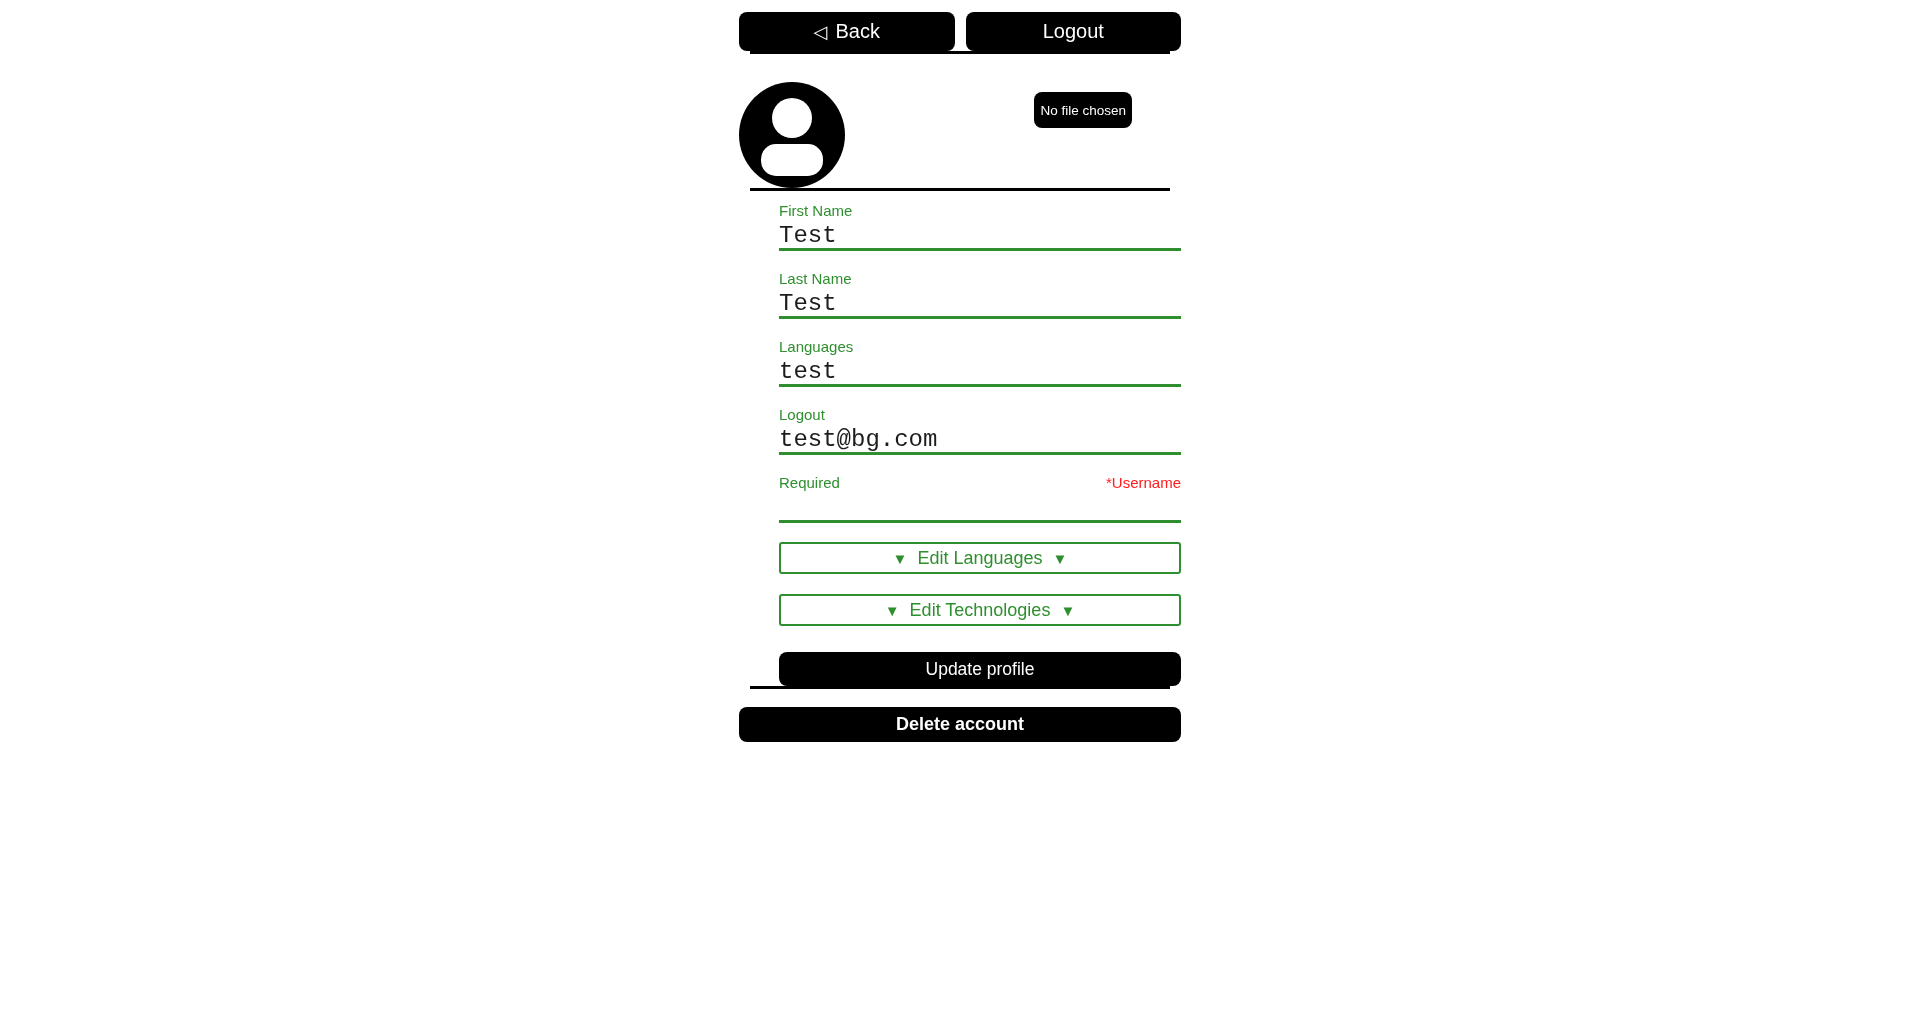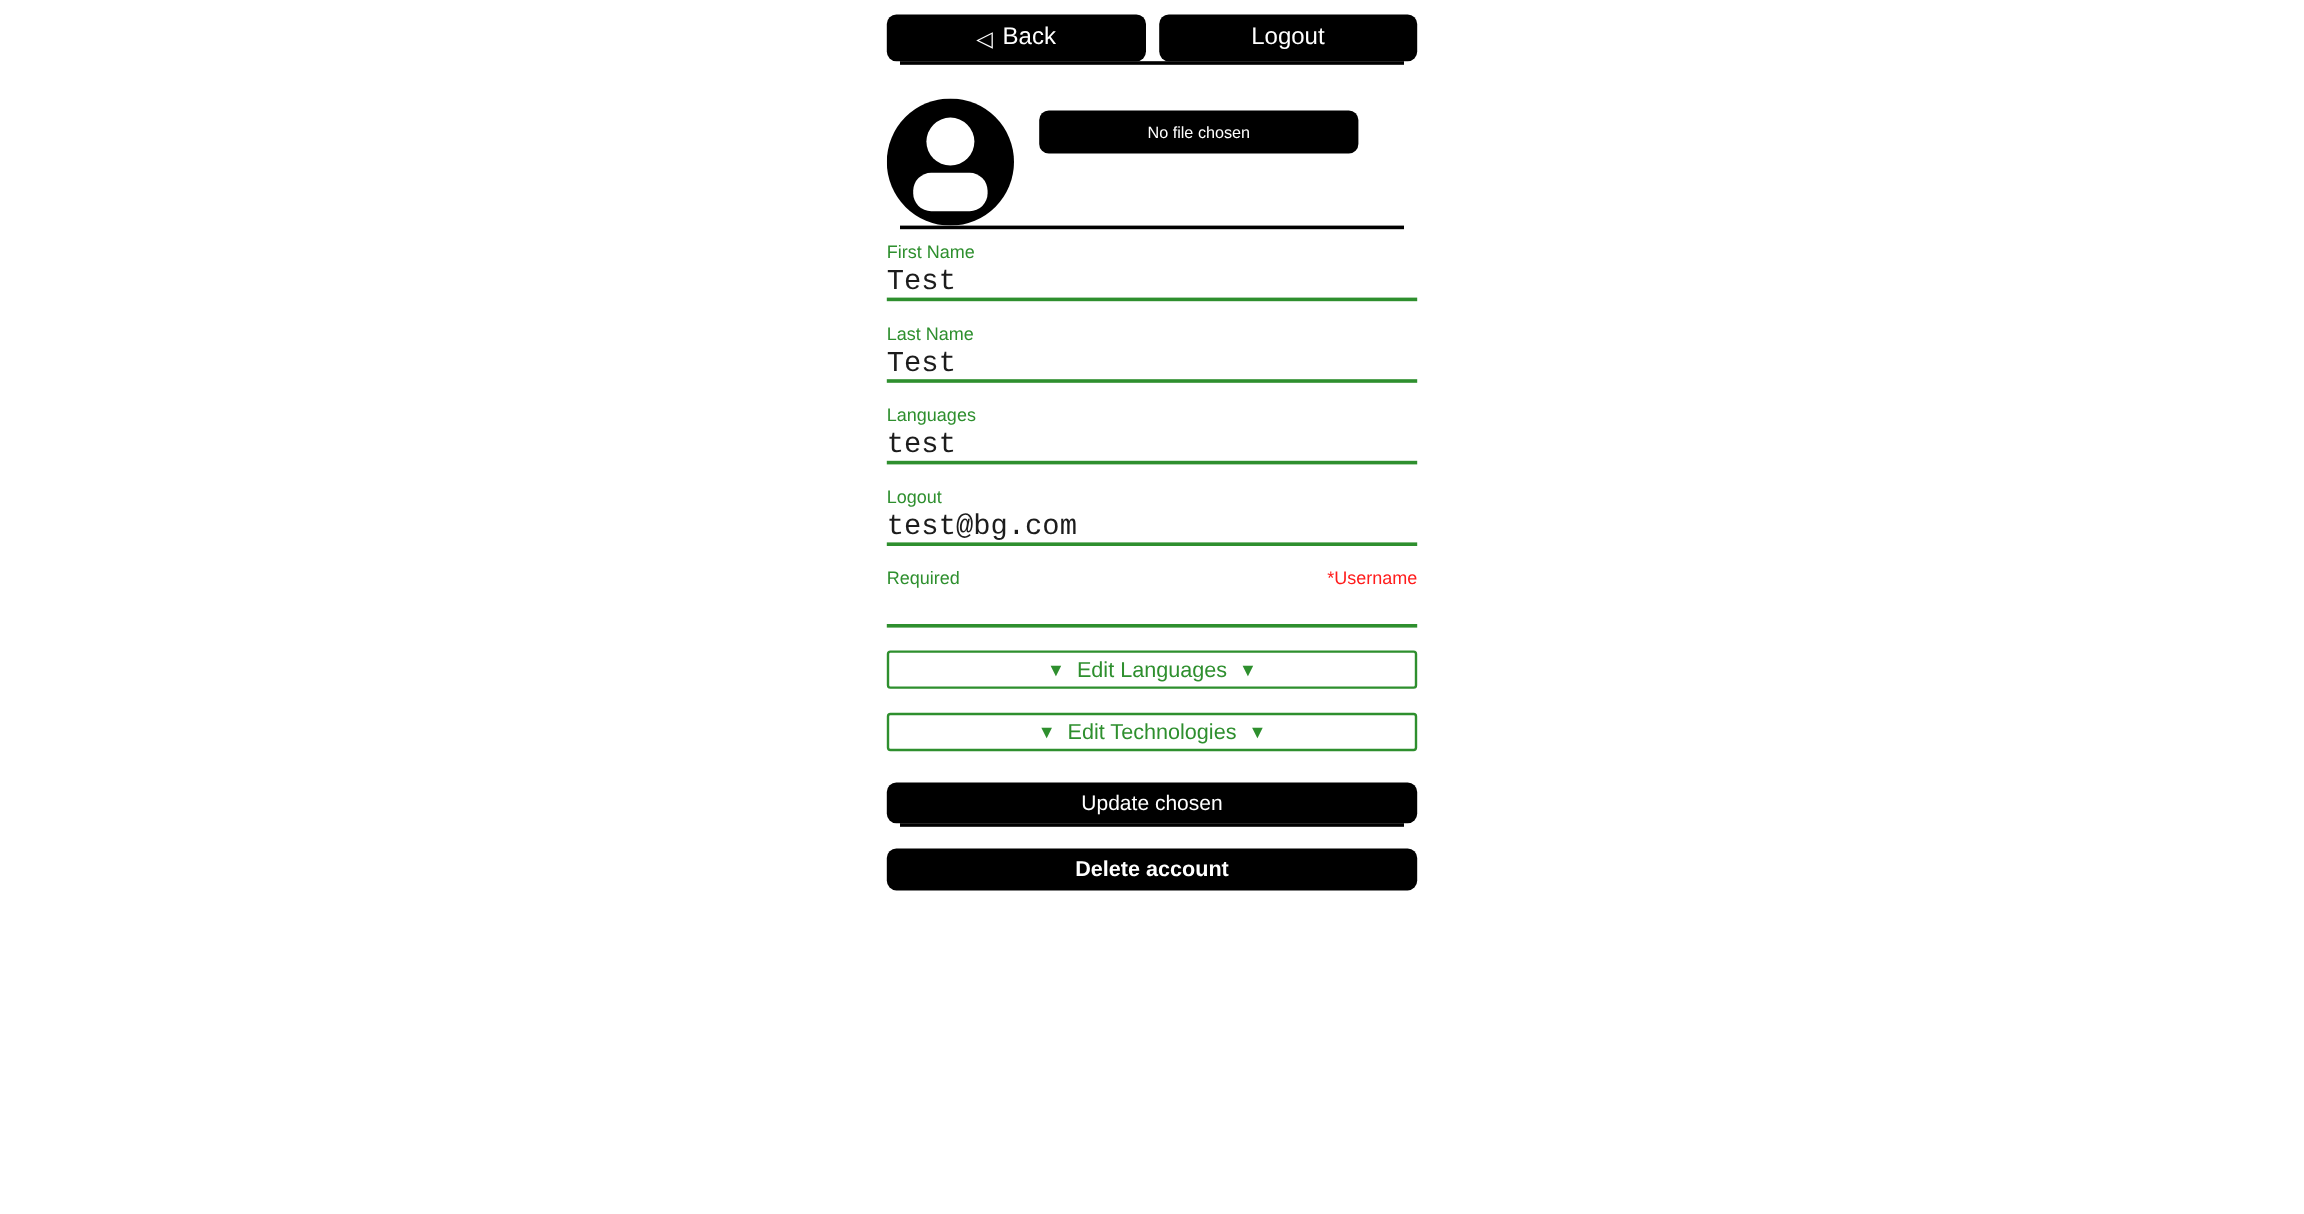--- a/index.html
+++ b/index.html
@@ -68,32 +68,33 @@
     width:106px;
     height:106px;
     flex:0 0 106px;
   }
   .picture-controls{
     width:266px;
     margin-left:21px;
     margin-top:10px;
     display:flex;
     flex-direction:column;
+    align-items:flex-end;
   }
   .file-input{
     height:36px;
     font-size:13.5px;
   }
   .update-picture{
     height:32px;
     margin-top:17px;
     font-size:16.5px;
   }
   
-  .fields{margin-top:11px;}
+  .fields{margin-top:11px;margin-left:40px;}
   .field{
     padding-bottom:1px;
     border-bottom:3px solid var(--accent-green);
     margin-bottom:19px;
   }
   .label-row{
     display:flex;
     justify-content:space-between;
     align-items:flex-start;
     line-height:17px;
@@ -227,21 +228,21 @@
       <span class="chevron">▼</span>
     </button>
 
     <button class="btn btn-outline edit-technologies">
       <span class="chevron">▼</span>
       <span>Edit Technologies</span>
       <span class="chevron">▼</span>
     </button>
 
     <button class="btn btn-black update-profile">
-      <span>Update chosen</span>
+      <span>Update profile</span>
     </button>
   </div>
 
   <hr class="divider hr-danger">
 
   <button class="btn btn-black delete-account">
     <span>Delete account</span>
   </button>
 
 </div>

